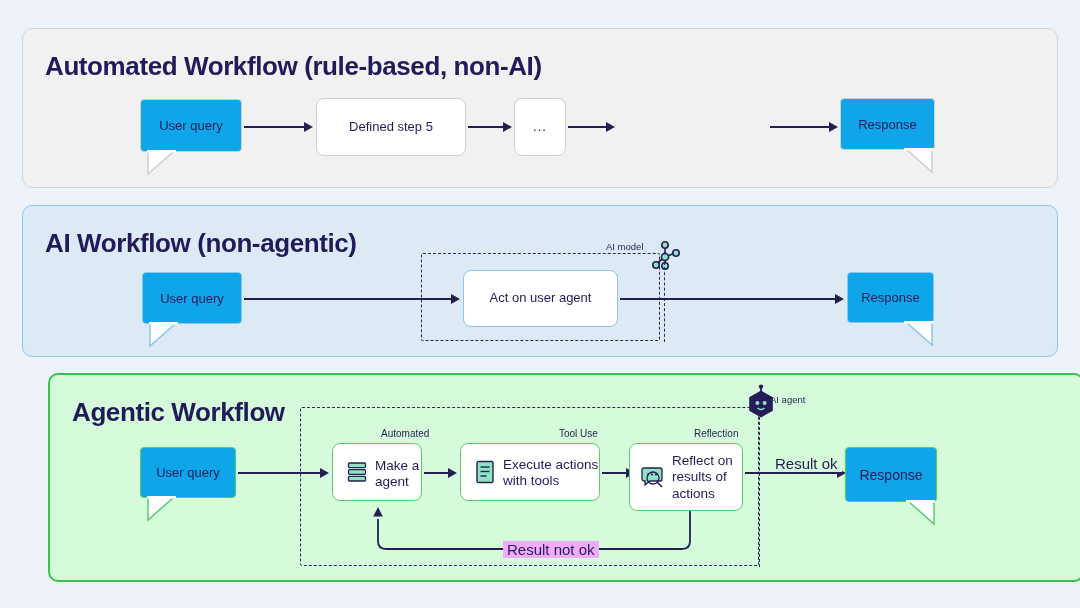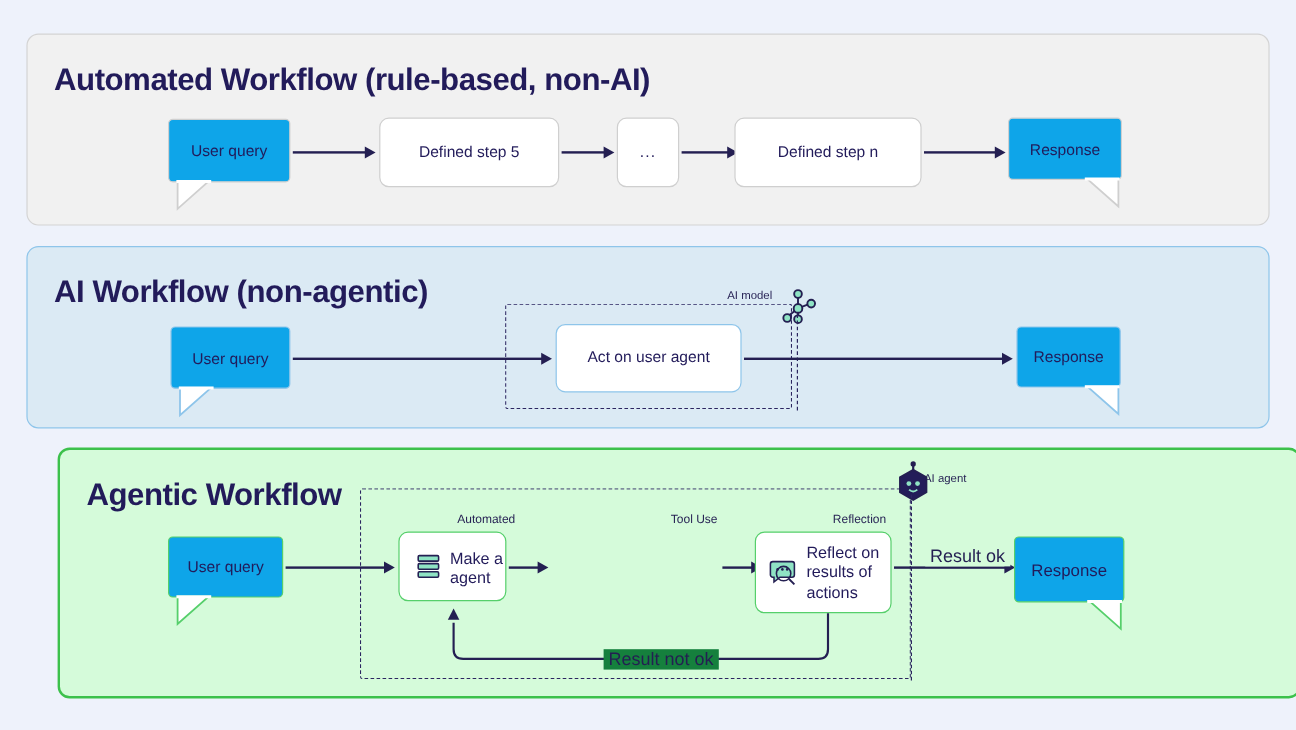--- a/index.html
+++ b/index.html
@@ -121,21 +121,20 @@
   <div class="arrowhead" style="left:304px; top:122px;"></div>
 
   <div class="box b-gray" style="left:316px; top:98px; width:150px; height:58px;">Defined step 5</div>
   <div class="ln hline" style="left:468px; top:126px; width:38px;"></div>
   <div class="arrowhead" style="left:503px; top:122px;"></div>
 
   <div class="box b-gray" style="left:514px; top:98px; width:52px; height:58px; letter-spacing:1px;">...</div>
   <div class="ln hline" style="left:568px; top:126px; width:42px;"></div>
   <div class="arrowhead" style="left:606px; top:122px;"></div>
 
-  <div class="box b-gray" style="left:612px; top:98px; width:156px; height:58px;">Defined step n</div>
   <div class="ln hline" style="left:770px; top:126px; width:62px;"></div>
   <div class="arrowhead" style="left:829px; top:122px;"></div>
 
   <div class="bubble" style="left:840px; top:98px; width:95px; height:52px;">
     <div class="body" style="border:1.5px solid #cfcfcf;">Response</div>
     <svg class="tail" style="left:60px; top:50px;" viewBox="0 0 34 26">
       <path d="M32,1 L32,24 L6,1 Z" fill="#ffffff" stroke="#cfcfcf" stroke-width="1.5"></path>
       <path d="M4,1 L33,1" stroke="#ffffff" stroke-width="3"></path>
     </svg>
   </div>
@@ -225,20 +224,32 @@
       <rect x="1.5" y="15.4" width="17" height="4.6" rx="1" fill="#8fe3c4" stroke="#241f52" stroke-width="1.3"></rect>
     </svg>
     <div class="boxtext" style="left:42px; top:14px;">
       <div>Make a</div>
       <div>agent</div>
     </div>
   </div>
   <div class="ln hline" style="left:424px; top:472px; width:26px;"></div>
   <div class="arrowhead" style="left:448px; top:468px;"></div>
 
+  <div class="box b-green" style="left:460px; top:443px; width:140px; height:58px; justify-content:flex-start;">
+    <svg class="boxicon" style="width:20px; height:24px;" viewBox="0 0 20 24">
+      <rect x="2" y="1.5" width="16" height="21" rx="1.6" fill="#8fe3c4" stroke="#241f52" stroke-width="1.4"></rect>
+      <line x1="5.5" y1="7" x2="14.5" y2="7" stroke="#241f52" stroke-width="1.4"></line>
+      <line x1="5.5" y1="11.5" x2="14.5" y2="11.5" stroke="#241f52" stroke-width="1.4"></line>
+      <line x1="5.5" y1="16" x2="11.5" y2="16" stroke="#241f52" stroke-width="1.4"></line>
+    </svg>
+    <div class="boxtext" style="left:42px; top:13px;">
+      <div>Execute actions</div>
+      <div>with tools</div>
+    </div>
+  </div>
   <div class="ln hline" style="left:602px; top:472px; width:26px;"></div>
   <div class="arrowhead" style="left:626px; top:468px;"></div>
 
   <div class="box b-green" style="left:629px; top:443px; width:114px; height:68px; justify-content:flex-start;">
     <svg class="boxicon" style="width:24px; height:24px; left:10px;" viewBox="0 0 24 24">
       <path d="M4,3 H20 A2,2 0 0 1 22,5 V14 A2,2 0 0 1 20,16 H10 L5,20 V16 H4 A2,2 0 0 1 2,14 V5 A2,2 0 0 1 4,3 Z" fill="#8fe3c4" stroke="#241f52" stroke-width="1.3"></path>
       <circle cx="8" cy="9.5" r="1.1" fill="#241f52"></circle>
       <circle cx="12" cy="9.5" r="1.1" fill="#241f52"></circle>
       <circle cx="16" cy="9.5" r="1.1" fill="#241f52"></circle>
       <circle cx="13" cy="13" r="6" fill="none" stroke="#241f52" stroke-width="1.3"></circle>
@@ -260,15 +271,15 @@
     <svg class="tail" style="left:57px; top:53px;" viewBox="0 0 34 26">
       <path d="M32,1 L32,24 L6,1 Z" fill="#ffffff" stroke="#56cf6b" stroke-width="1.5"></path>
       <path d="M4,1 L33,1" stroke="#ffffff" stroke-width="3"></path>
     </svg>
   </div>
 
   <svg style="position:absolute; left:370px; top:505px; width:330px; height:62px; overflow:visible;" viewBox="0 0 330 62">
     <path d="M320,6 L320,36 Q320,44 312,44 L16,44 Q8,44 8,36 L8,14" fill="none" stroke="#241f52" stroke-width="1.8"></path>
     <polygon points="8,2 3.2,11.5 12.8,11.5" fill="#241f52"></polygon>
   </svg>
-  <div class="labelchip" style="left:503px; top:541px; background:#15803d;">Result not ok</div>
+  <div class="labelchip" style="left:503px; top:541px; background:#f0abfc;">Result not ok</div>
 
 </div>
 
 </body></html>

